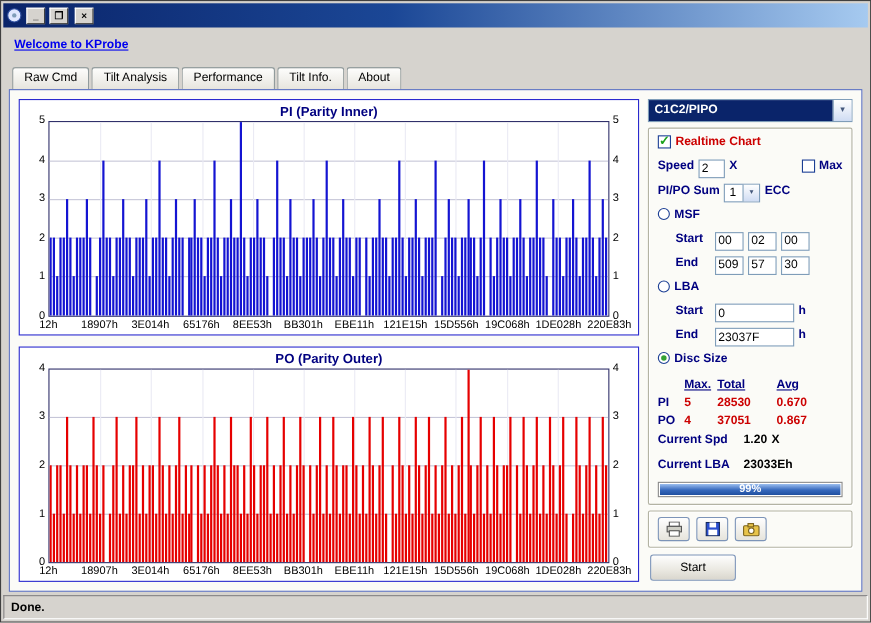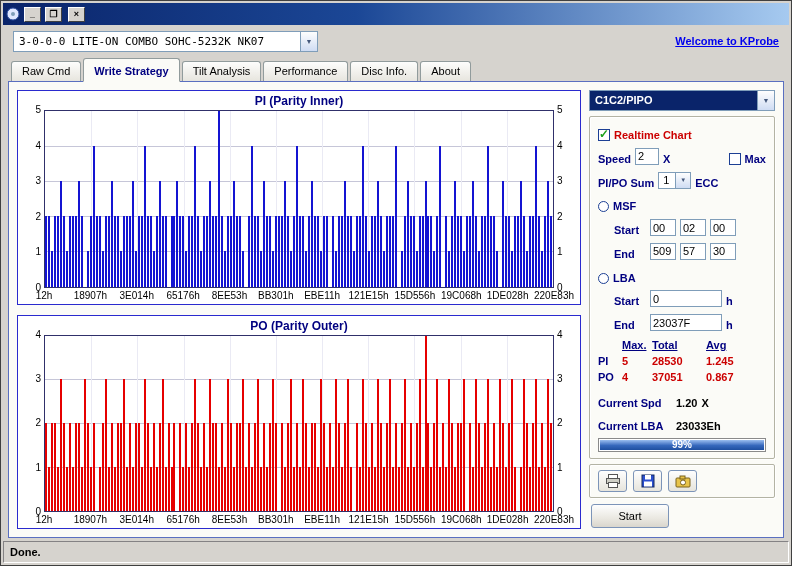--- a/index.html
+++ b/index.html
@@ -33,21 +33,21 @@
   .plot{flex:1;position:relative;border:1px solid #30306a;background:#fff;overflow:hidden}
   .gridline{position:absolute;left:0;right:0;height:1px;background:#c6c6d8}
   .vgrid{position:absolute;top:0;bottom:0;width:1px;background:#eaeaf4}
   .bar{position:absolute;bottom:0;width:2px}
   .xlabels{flex:0 0 14px;position:relative;margin:0 20px;font-size:10px}
   .xtick{position:absolute;top:2px;transform:translateX(-50%);white-space:nowrap}
   
   .rightpanel{flex:0 0 186px;display:flex;flex-direction:column;gap:5px;min-height:0}
   .groupbox{border:1px solid #b3b3a4;border-radius:2px;box-shadow:inset 1px 1px 0 #fff,1px 1px 0 #fff}
   .box1{flex:1;padding:6px 8px;display:flex;flex-direction:column;justify-content:space-between;min-height:0}
-  .row{display:flex;align-items:flex-end;gap:4px;height:18px}
+  .row{display:flex;align-items:flex-start;gap:4px;height:18px}
   .navy{color:#000080;font-weight:bold}
   .red{color:#cc0000;font-weight:bold}
   .tb{height:17px;border:1px solid #7f9db9;background:#fff;font:11px "Liberation Sans",sans-serif;padding:0 2px}
   .tb.w24{width:24px}.tb.w26{width:26px}.tb.w72{width:72px}
   .cb{flex:0 0 12px;width:12px;height:12px;background:#fff;border:1px solid #1c3f94;position:relative}
   .cb.on::after{content:"✓";position:absolute;top:-3px;left:0;font-size:12px;font-weight:bold;color:#1ba11b}
   .rb{flex:0 0 11px;width:11px;height:11px;border-radius:50%;background:#fff;border:1px solid #1c3f94;position:relative}
   .rb.on::after{content:"";position:absolute;top:2px;left:2px;right:2px;bottom:2px;border-radius:50%;background:#35a135}
   .minicombo{display:flex;height:17px;border:1px solid #7f9db9;background:#fff;align-items:stretch}
   .minicombo .mval{padding:1px 4px;min-width:16px}
@@ -81,33 +81,28 @@
           <circle cx="7" cy="7" r="6" fill="#dfe7ff" stroke="#2f4f9f"></circle>
           <circle cx="7" cy="7" r="2" fill="#7f9db9"></circle>
         </svg>
     </span>
     <span class="wbtn">_</span>
     <span class="wbtn">❐</span>
     <span class="wbtn close">×</span>
   </div>
 
   <div class="topbar">
-    <div class="combo" style="min-width:305px">
-      <span class="val">3-0-0-0 LITE-ON COMBO SOHC-5232K NK07</span>
-      <span class="drop" style="margin-left:auto">▼</span>
-    </div>
     <a class="link">Welcome to KProbe</a>
   </div>
 
   <div class="tabstrip">
     <div class="tab"><span>Raw Cmd</span></div>
-    <div class="tab on"><span>Write Strategy</span></div>
     <div class="tab"><span>Tilt Analysis</span></div>
     <div class="tab"><span>Performance</span></div>
-    <div class="tab"><span>Disc Info.</span></div>
+    <div class="tab"><span>Tilt Info.</span></div>
     <div class="tab"><span>About</span></div>
   </div>
 
   <div class="page">
 
     <div class="charts">
       <div class="chart-panel">
         <div class="chart-title">PI (Parity Inner)</div>
         <div class="chart-body">
           <div class="ycol left">
@@ -589,30 +584,34 @@
           <span class="navy lbl34">Start</span>
           <input class="tb w72" value="0" style="">
           <span class="navy">h</span>
         </div>
         <div class="row indent">
           <span class="navy lbl34">End</span>
           <input class="tb w72" value="23037F" style="">
           <span class="navy">h</span>
         </div>
 
+        <div class="row">
+          <span class="rb on"></span>
+          <span class="navy">Disc Size</span>
+        </div>
 
         <div class="stats">
           <div></div>
           <div class="hdr">Max.</div>
           <div class="hdr">Total</div>
           <div class="hdr">Avg</div>
           <div class="navy">PI</div>
           <div class="red">5</div>
           <div class="red">28530</div>
-          <div class="red">1.245</div>
+          <div class="red">0.670</div>
           <div class="navy">PO</div>
           <div class="red">4</div>
           <div class="red">37051</div>
           <div class="red">0.867</div>
         </div>
 
         <div class="row">
           <span class="navy curlabel">Current Spd</span>
           <span class="curval">1.20</span>
           <span class="curval">X</span>

